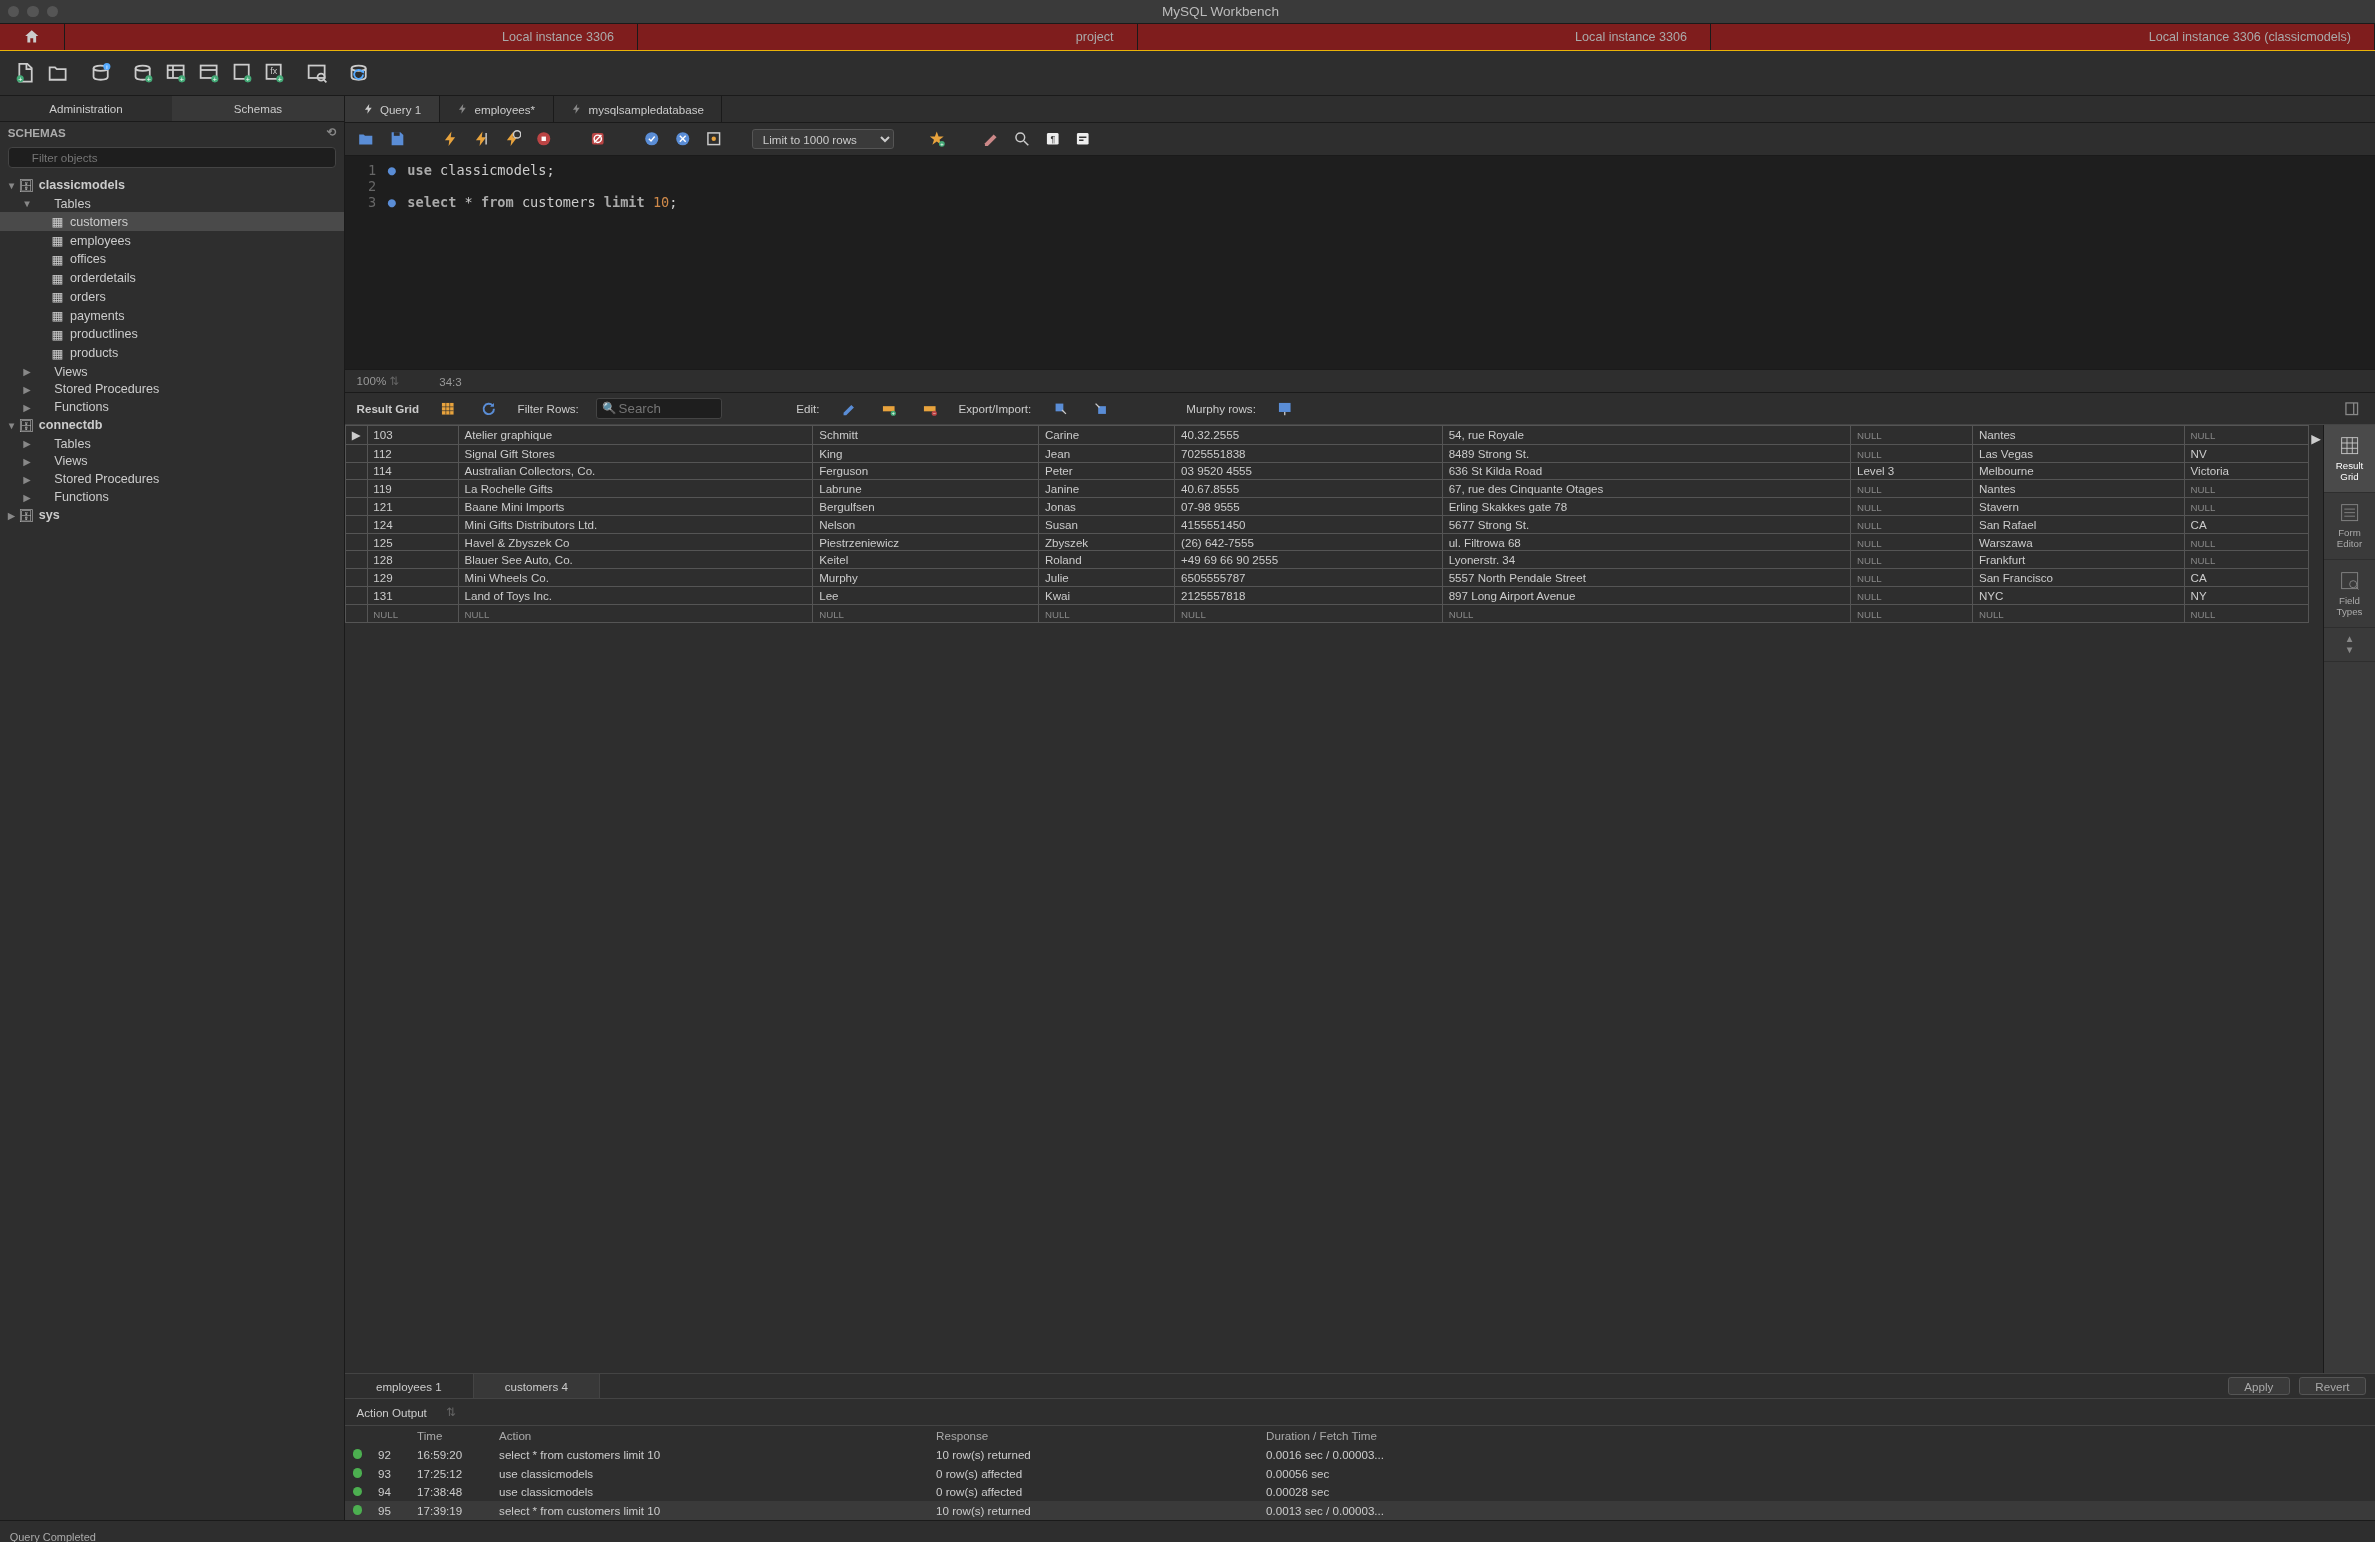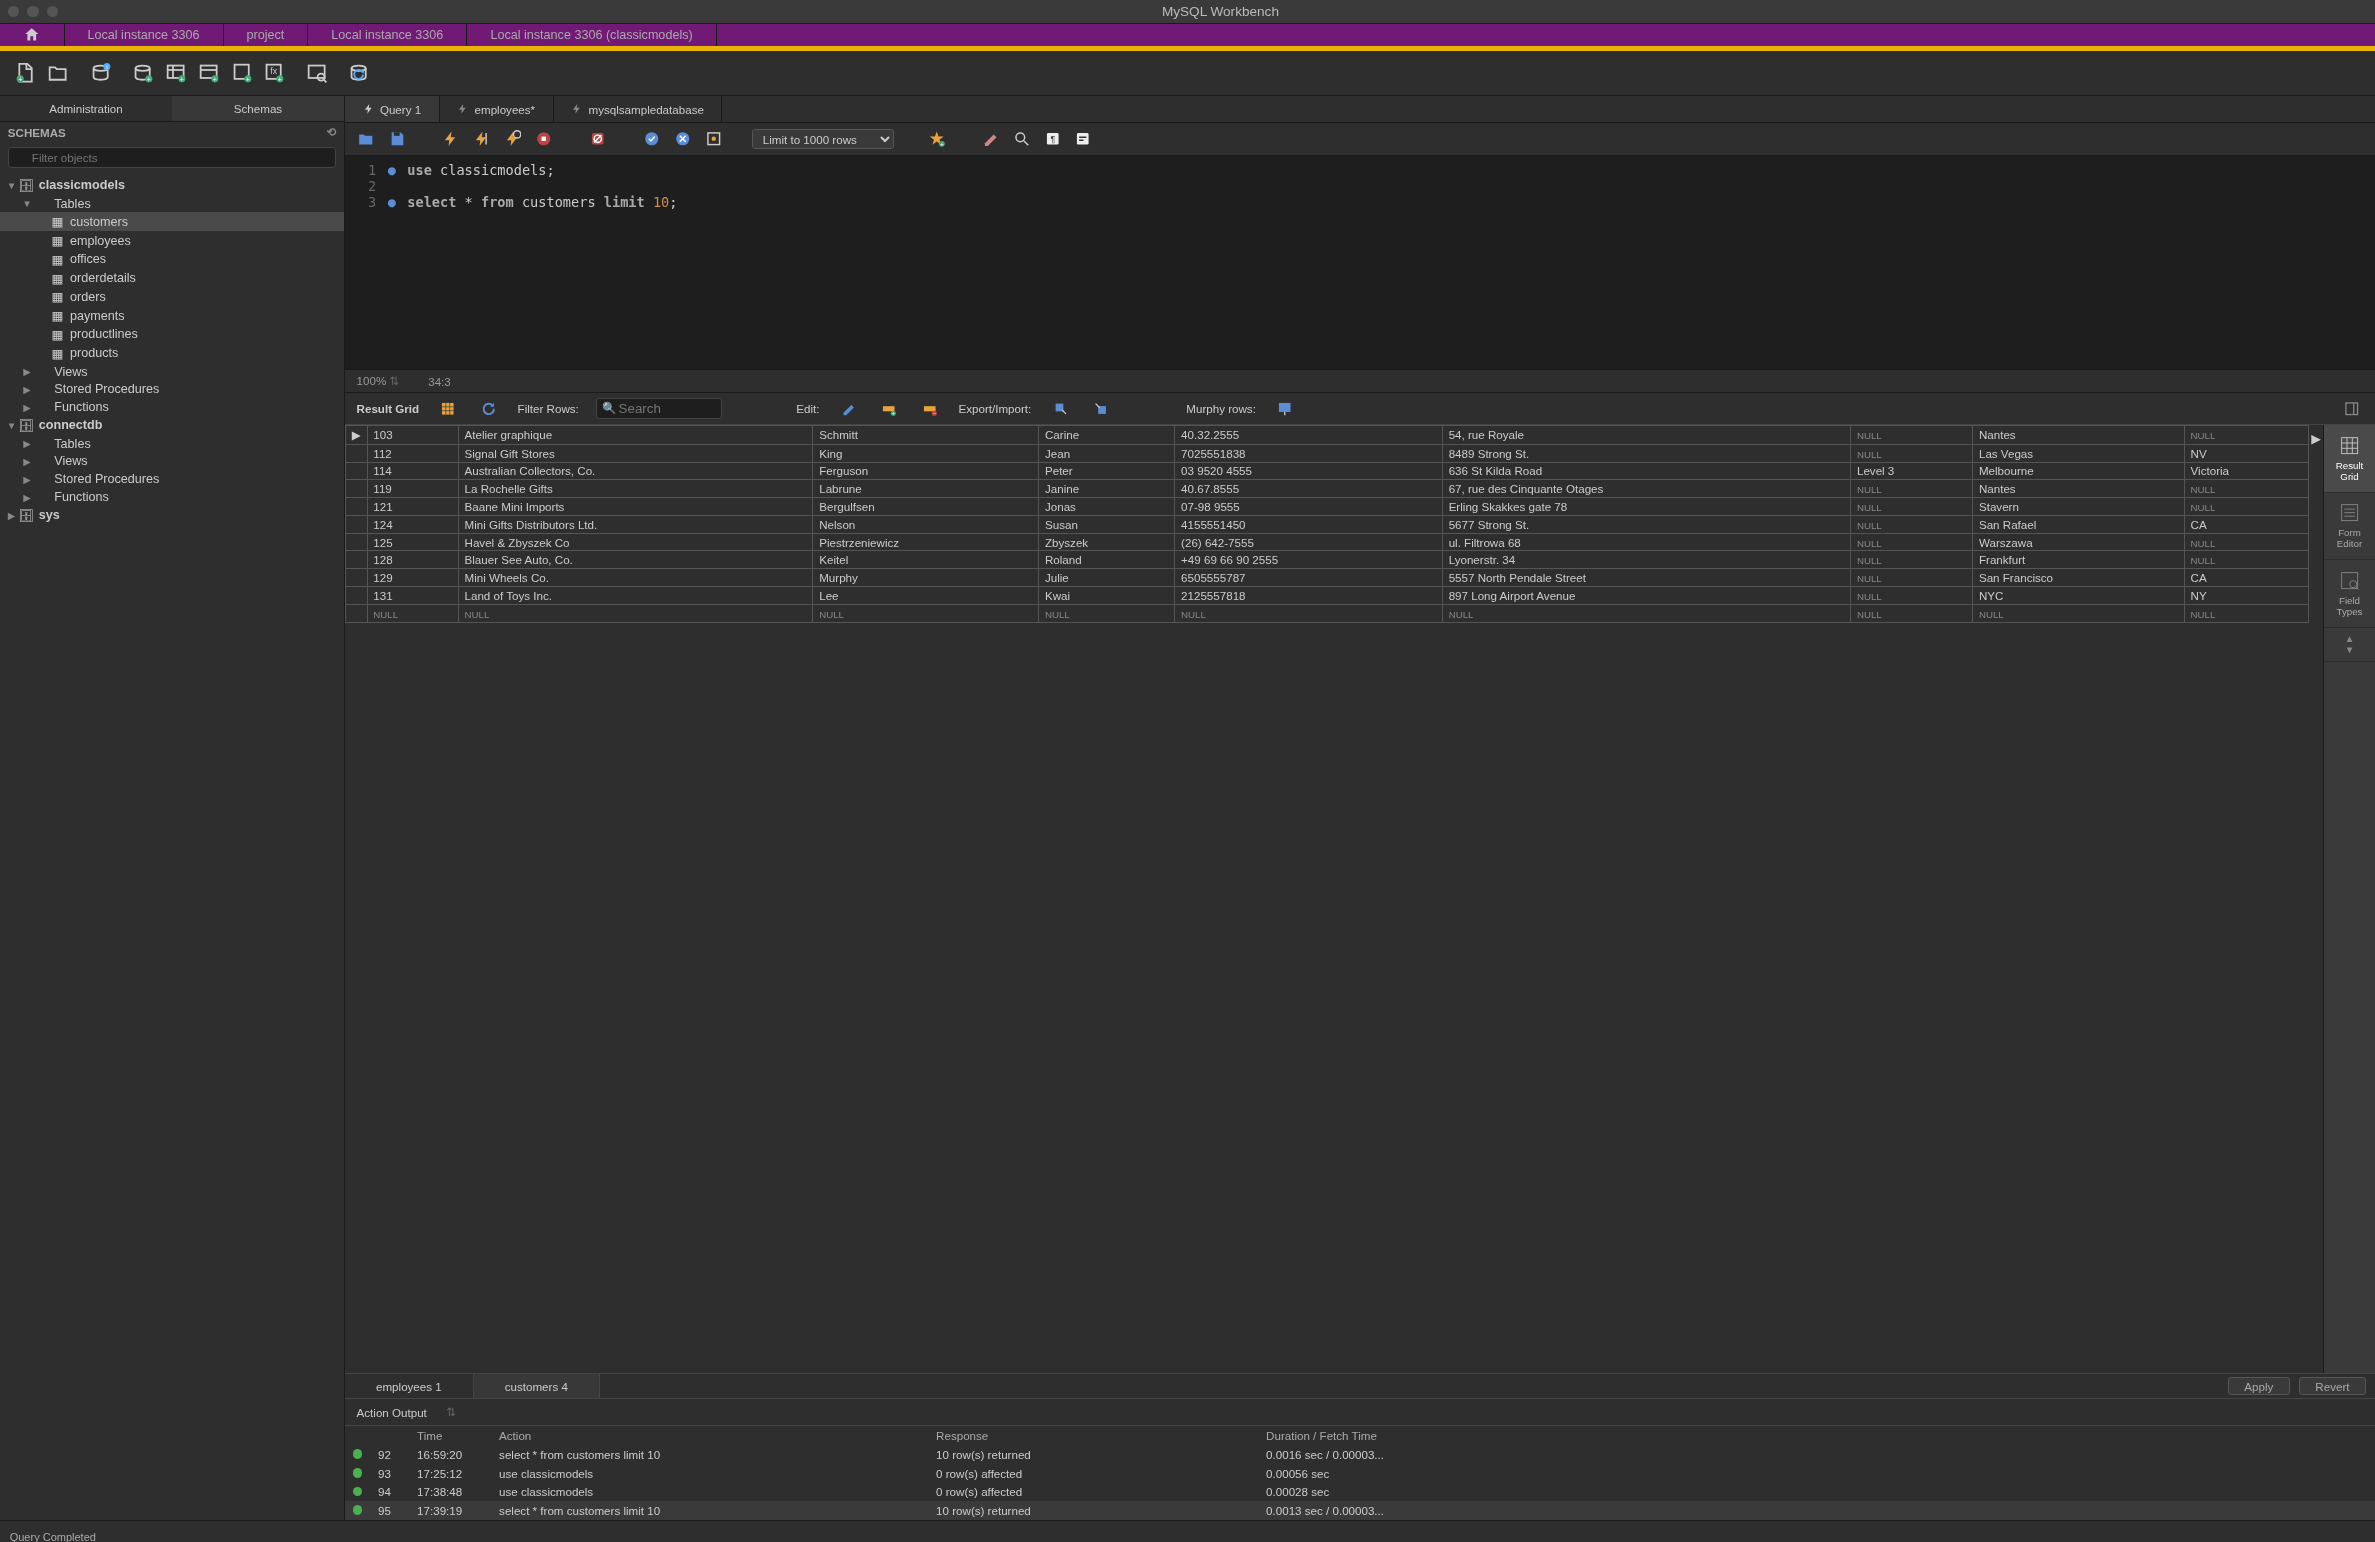--- a/index.html
+++ b/index.html
@@ -18,23 +18,24 @@
   display: flex;
   align-items: center;
   padding: 0 7.8px;
   border-bottom: 1px solid #1a1a1a;
 }
 .traffic-lights { display: flex; gap: 7.8px; margin-right: 15.5px; }
 .traffic-light { width: 11.6px; height: 11.6px; border-radius: 50%; background: #555; }
 .app-title { flex: 1; text-align: center; font-size: 13.6px; color: #bbb; }
 .tabbar {
   height: 27px;
-  background: #701a75;
+  background: #7f1d1d;
   display: flex;
-  border-bottom: 5px solid #eab308;
+  border-bottom: 1px solid #eab308;
+  justify-content: space-between;
 }
 .tab {
   padding: 0 23px;
   display: flex;
   align-items: center;
   border-right: 1px solid #1a1a1a;
   font-size: 12.6px;
   color: #aaa;
   cursor: pointer;
 }
@@ -80,21 +81,21 @@
 .et-icon { width: 23px; height: 23px; display: flex; align-items: center; justify-content: center; cursor: pointer; }
 .limit-select { background: #3a3a3a; color: #ccc; border: 1px solid #555; padding: 1.9px 19.4px 1.9px 5.8px; font-size: 11.6px; border-radius: 2.9px; }
 .code-area { background: #1e1e1e; height: 213px; font-family: Menlo, monospace; font-size: 13.6px; padding: 5.8px 0; }
 .code-line { display: flex; }
 .gutter { width: 39px; text-align: right; color: #666; padding-right: 7.8px; }
 .dot { width: 15.5px; text-align: center; color: #5a8dd6; }
 .code-text { flex: 1; padding-left: 7.8px; }
 .kw { color: #aaa; font-weight: bold; margin-top: 20px; }
 .ident { color: #ccc; }
 .lit { color: #d08a4a; }
-.editor-status { height: 23px; background: #2e2e2e; display: flex; align-items: center; gap: 29px; padding: 0 11.6px; border-top: 1px solid #1a1a1a; font-size: 11.6px; color: #999; }
+.editor-status { height: 23px; background: #2e2e2e; display: flex; align-items: center; gap: 40px; padding: 0 11.6px; border-top: 1px solid #1a1a1a; font-size: 11.6px; color: #999; }
 .result-toolbar { height: 33px; background: #2e2e2e; display: flex; align-items: center; gap: 17.5px; padding: 0 11.6px; border-top: 1px solid #1a1a1a; border-bottom: 1px solid #444; font-size: 11.6px; }
 .rt-label { font-weight: bold; color: #ccc; }
 .rt-input { background: #1e1e1e; border: 1px solid #444; color: #ccc; padding: 1.9px 5.8px 1.9px 21.3px; width: 126px; border-radius: 2.9px; }
 .result-wrap { display: flex; flex: 1; overflow: hidden; }
 .result-grid { flex: 1; overflow: auto; background: #2e2e2e; }
 table.grid { border-collapse: collapse; width: 100%; font-size: 11.6px; }
 table.grid th, table.grid td { border: 1px solid #555; padding: 1.9px 5.8px; text-align: left; color: #ccc; white-space: nowrap; }
 table.grid th { background: #3a3a3a; font-weight: normal; }
 .null { font-variant: small-caps; color: #888; font-size: 9.7px; }
 .row-marker { width: 17.5px; text-align: center; color: #888; }

